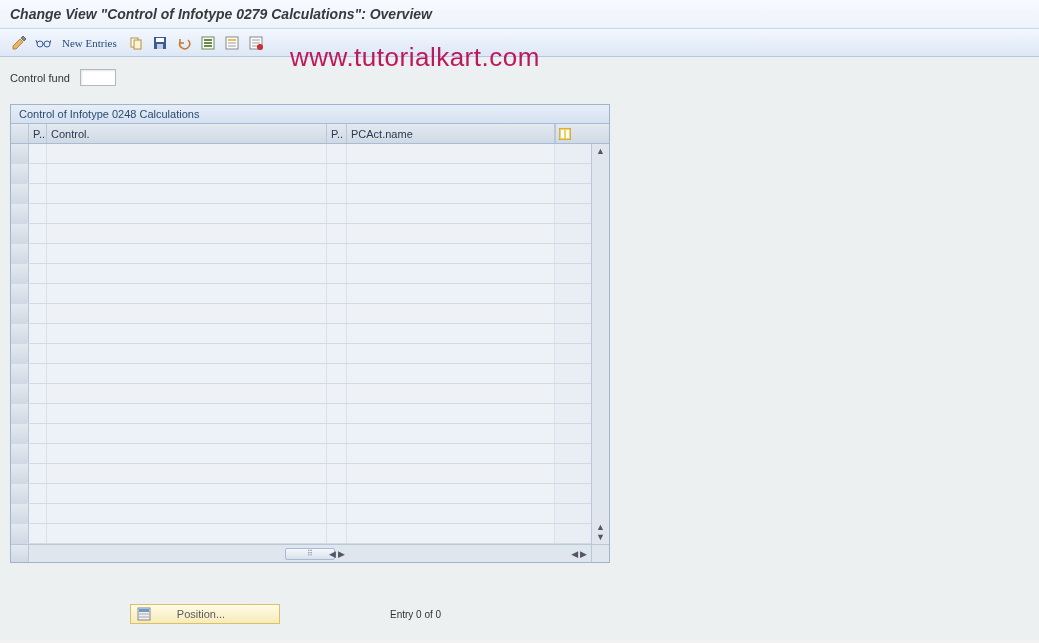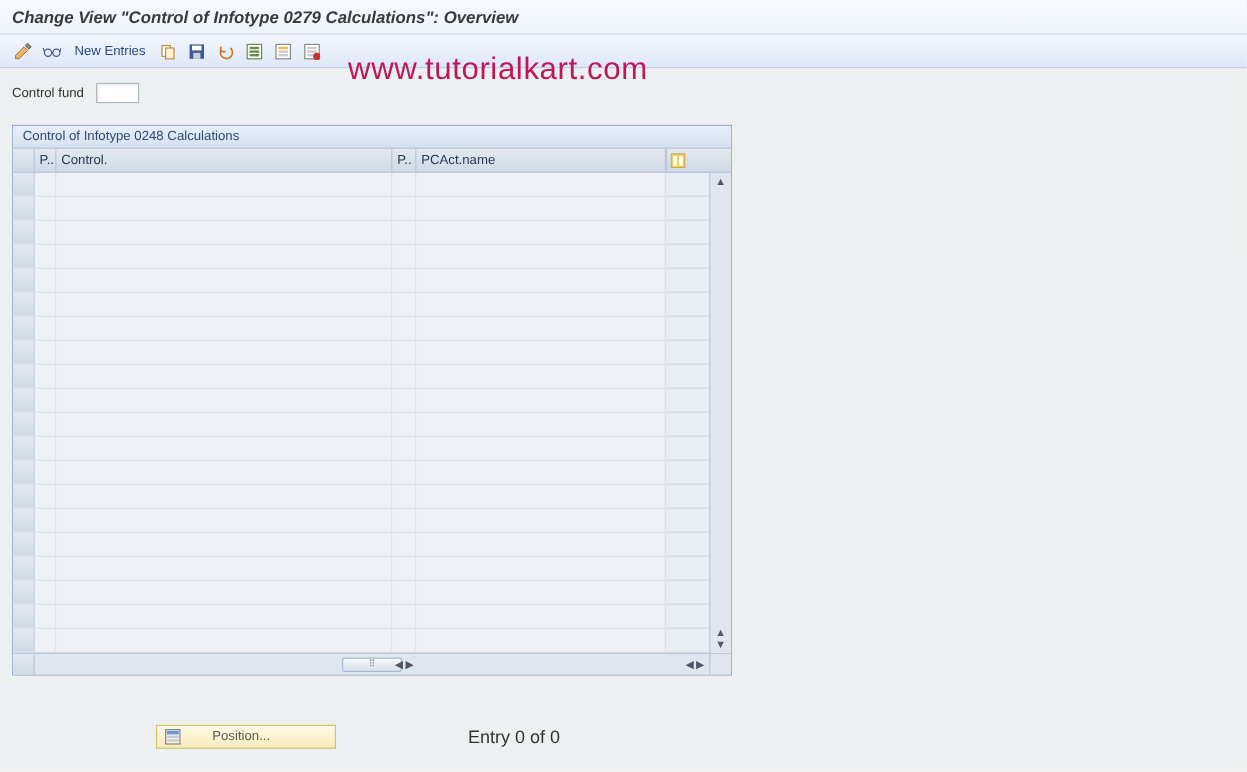--- a/index.html
+++ b/index.html
@@ -24,20 +24,21 @@
     color: #3a3a3a;
   }
   .toolbar {
     background: linear-gradient(#f3f7fe, #dde7f5);
     border-bottom: 1px solid #b8c6dc;
     padding: 4px 10px;
     display: flex;
     align-items: center;
     gap: 6px;
     height: 28px;
+    font-family: Liberation Serif, serif;
   }
   .tb-icon {
     width: 18px;
     height: 18px;
     display: inline-flex;
     align-items: center;
     justify-content: center;
     cursor: pointer;
   }
   .tb-text {
@@ -205,21 +206,21 @@
     padding: 2px 46px 2px 6px;
     font-size: 11px;
     color: #5a5a5a;
     cursor: pointer;
     height: 20px;
     width: 150px;
     justify-content: flex-start;
   }
   .position-btn .pb-label { flex:1; text-align:center; }
   .entry-text {
-    font-size: 15px;
+    font-size: 10px;
     color: #333;
   }
 </style>
 </head>
 <body>
 
 <div class="title-bar">Change View "Control of Infotype 0279 Calculations": Overview</div>
 
 <div class="toolbar">
   <span class="tb-icon">

